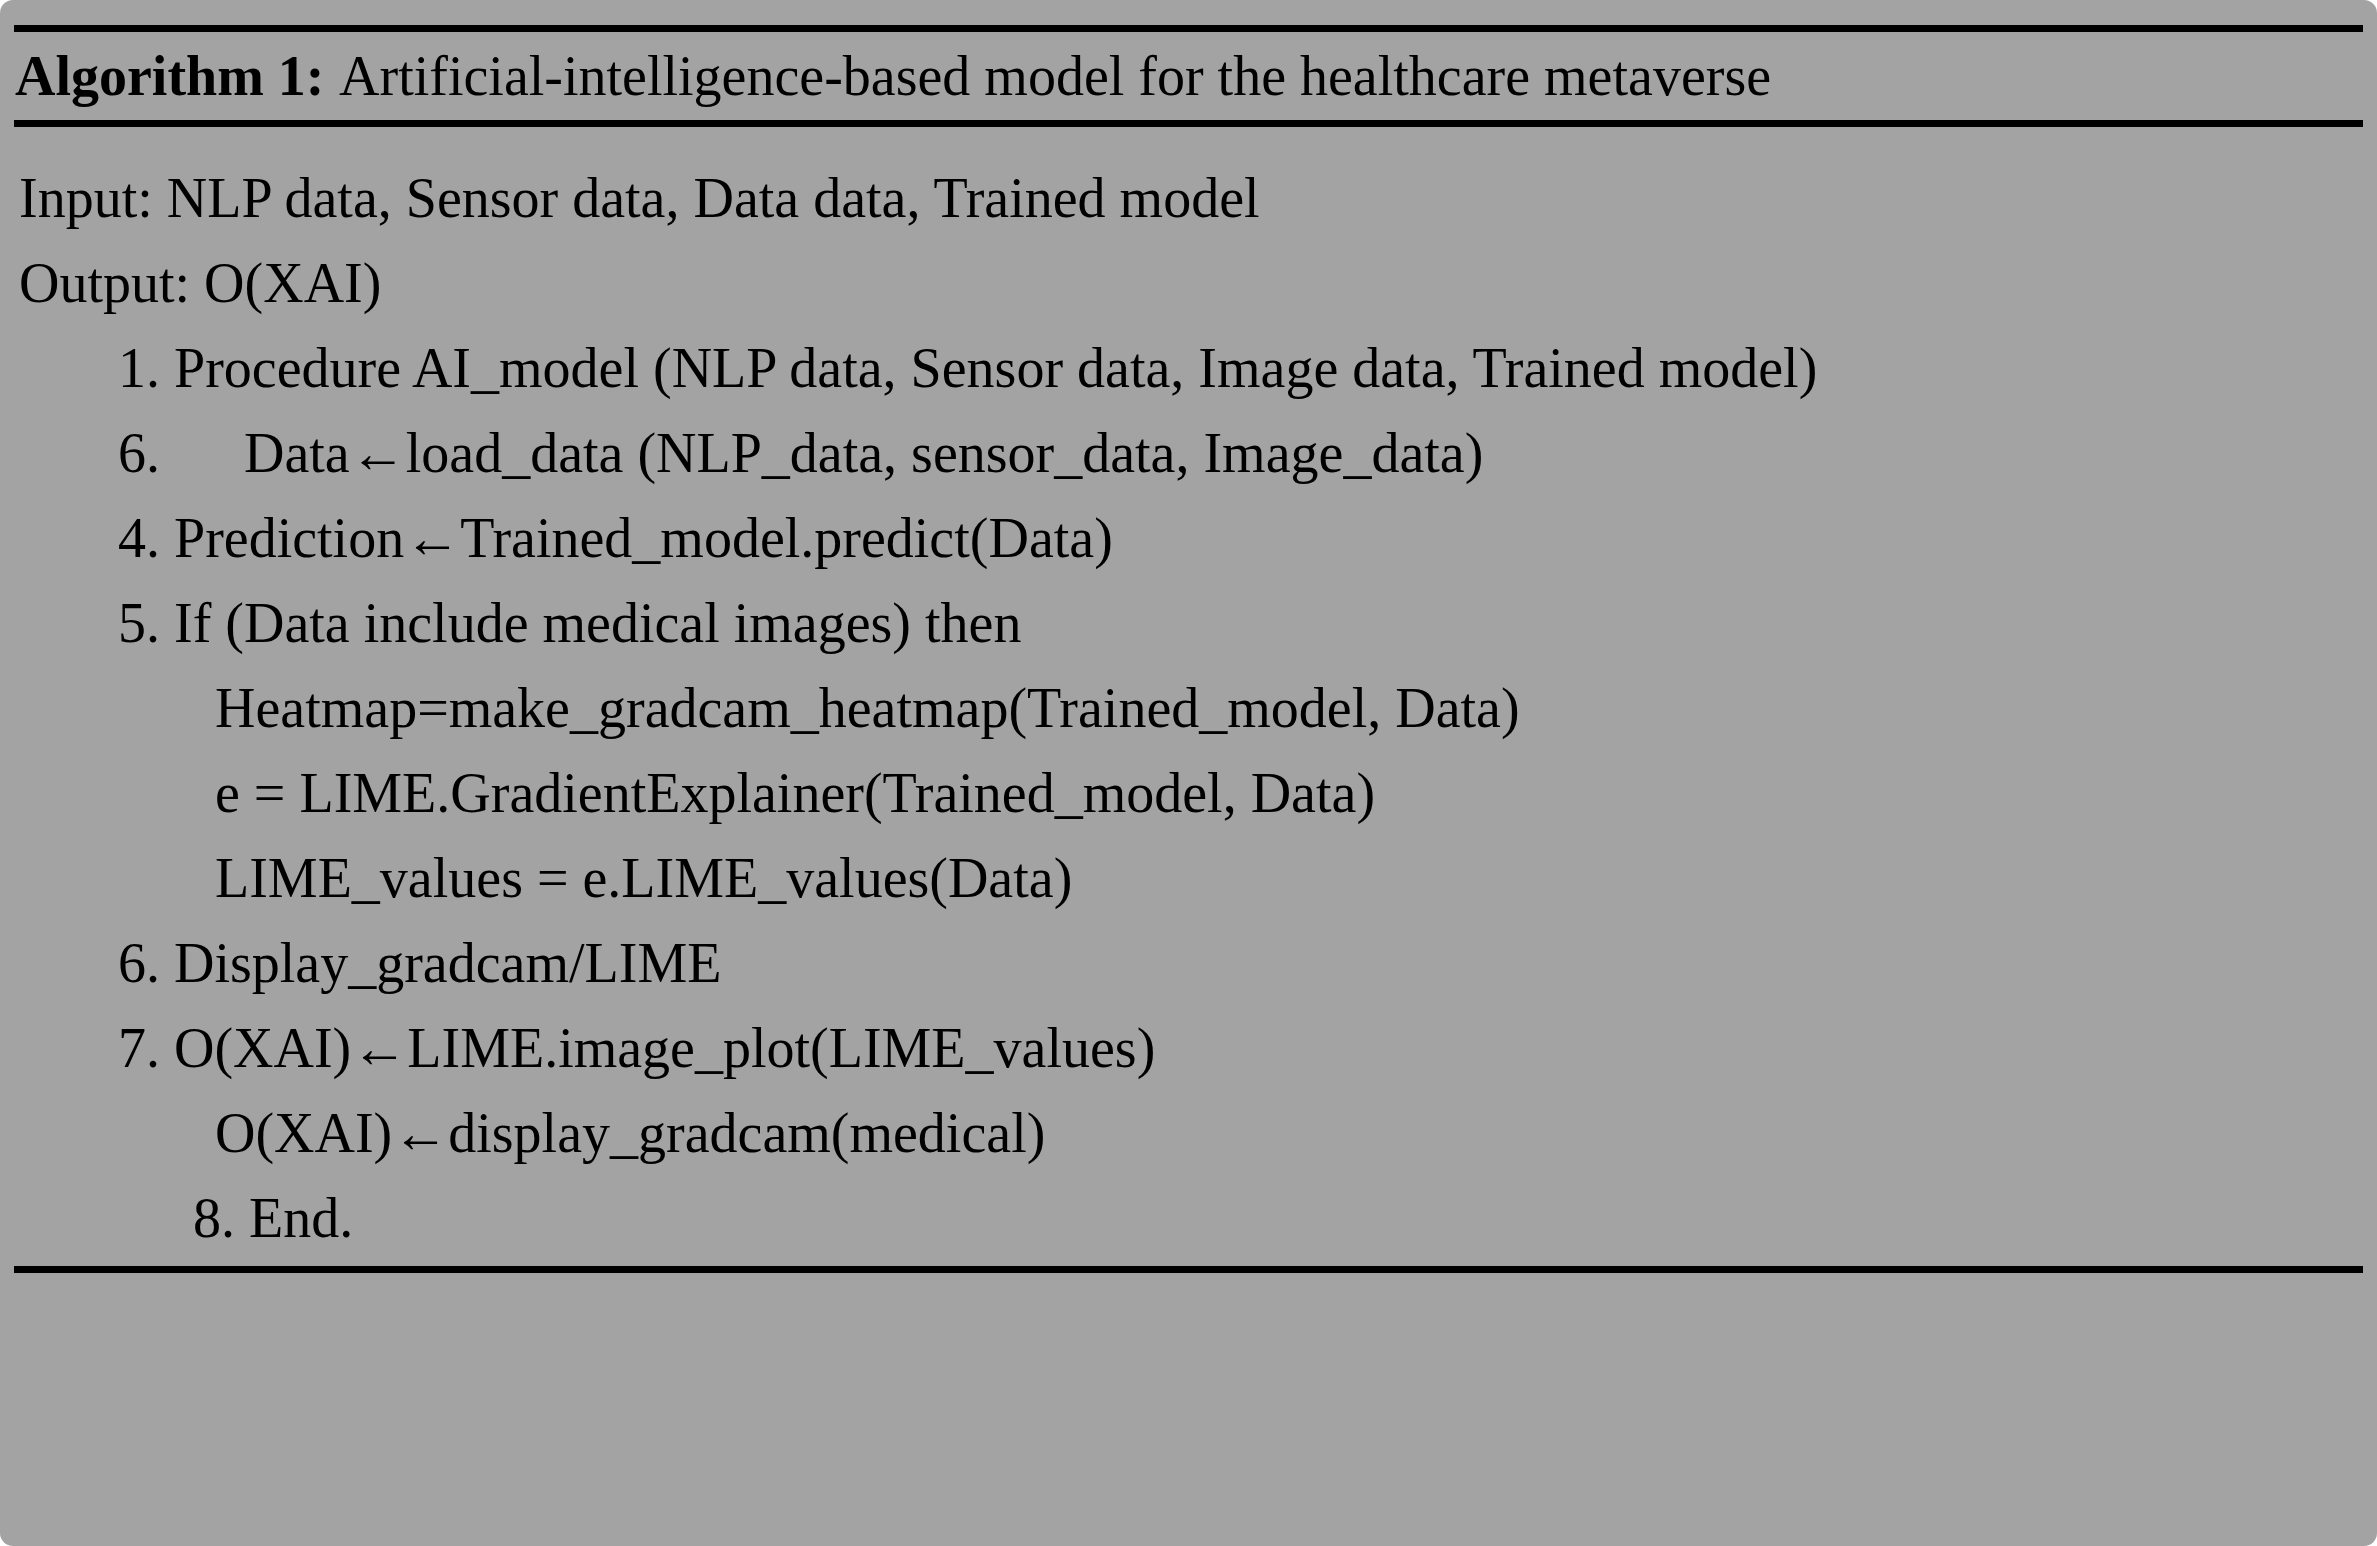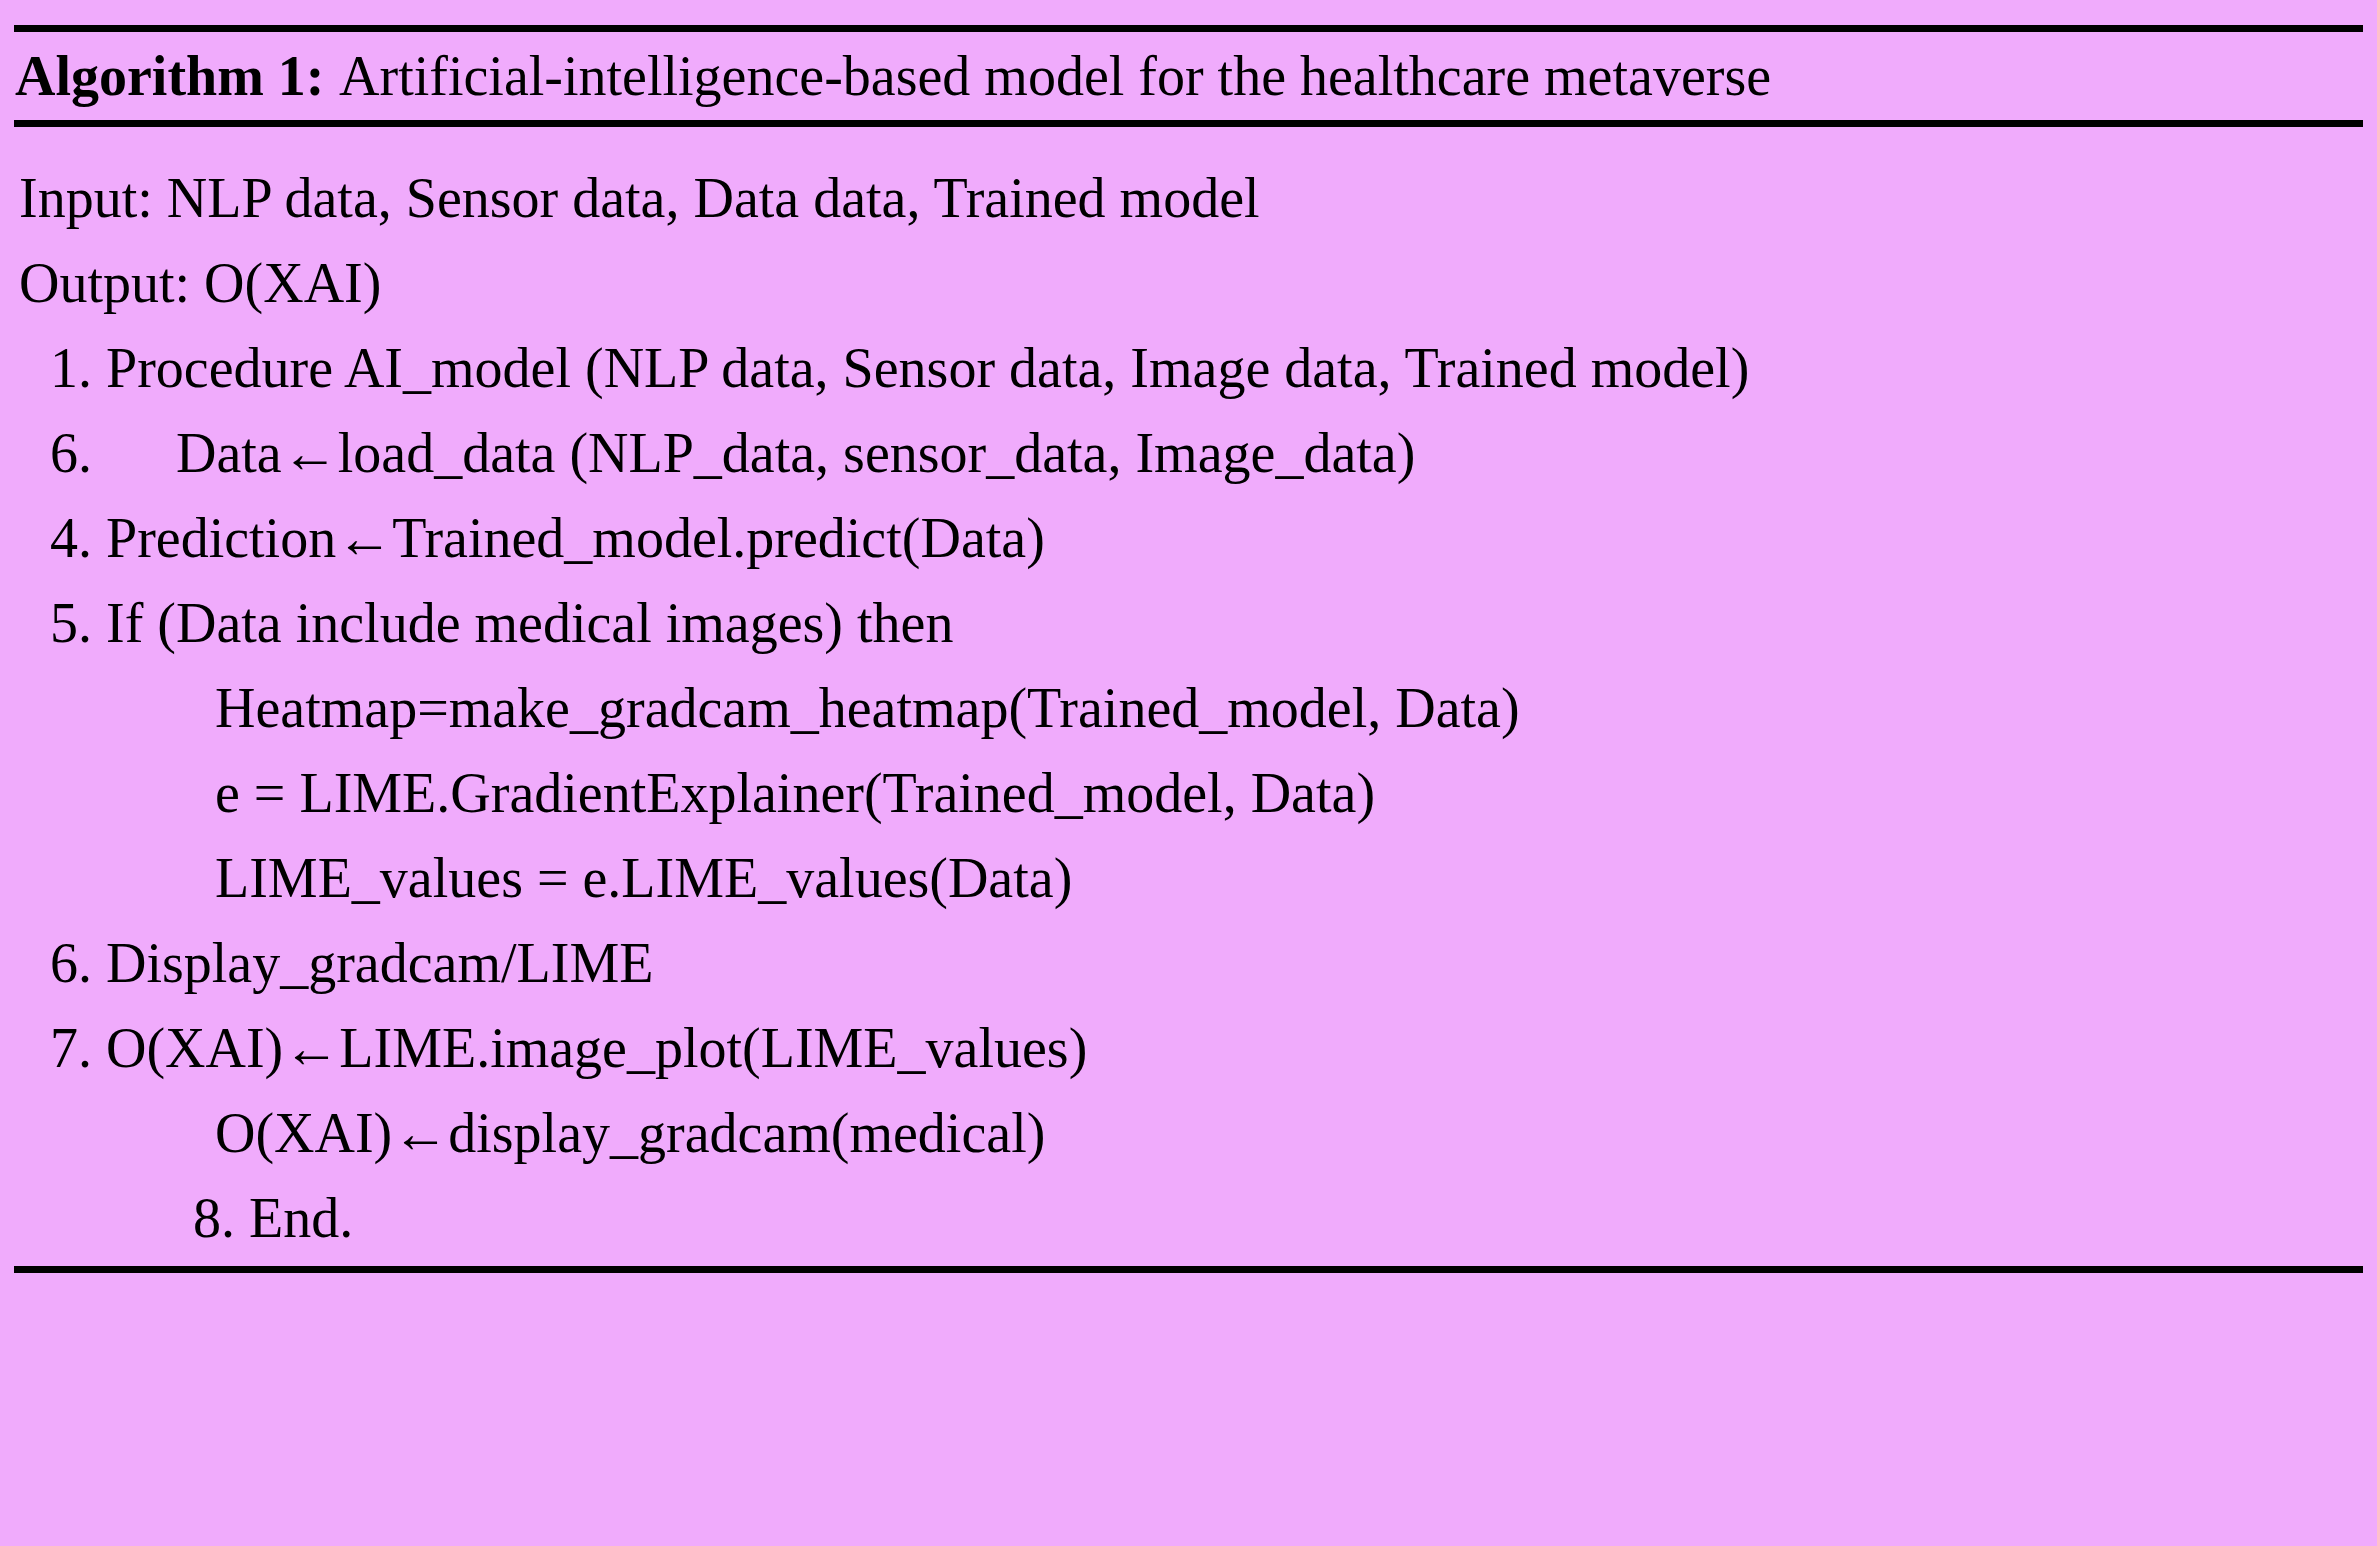--- a/index.html
+++ b/index.html
@@ -4,24 +4,25 @@
 <style>
   html, body {
     margin: 0;
     padding: 0;
     background: #ffffff;
   }
   .page {
     position: relative;
     width: 2377px;
     height: 1546px;
-    background: #f0abfc;
+    background: #a3a3a3;
     color: #000000;
     font-family: "Liberation Serif", "DejaVu Serif", serif;
     overflow: hidden;
+    border-radius: 13px;
   }
   .rule {
     height: 7px;
     background: #000000;
     margin: 0 14px;
   }
   .rule-top {
     margin-top: 25px;
   }
   .algo-header {
@@ -42,21 +43,21 @@
   }
   .line {
     height: 85px;
     display: flex;
     align-items: center;
     font-size: 56px;
     line-height: 1;
     white-space: pre;
   }
   .indent-none { padding-left: 19px; }
-  .indent-num  { padding-left: 50px; }
+  .indent-num  { padding-left: 118px; }
   .indent-sub  { padding-left: 215px; }
   .indent-end  { padding-left: 193px; }
   .rule-bottom {
     margin-top: 6.3px;
   }
 </style>
 </head>
 <body>
 
 <div class="page">

